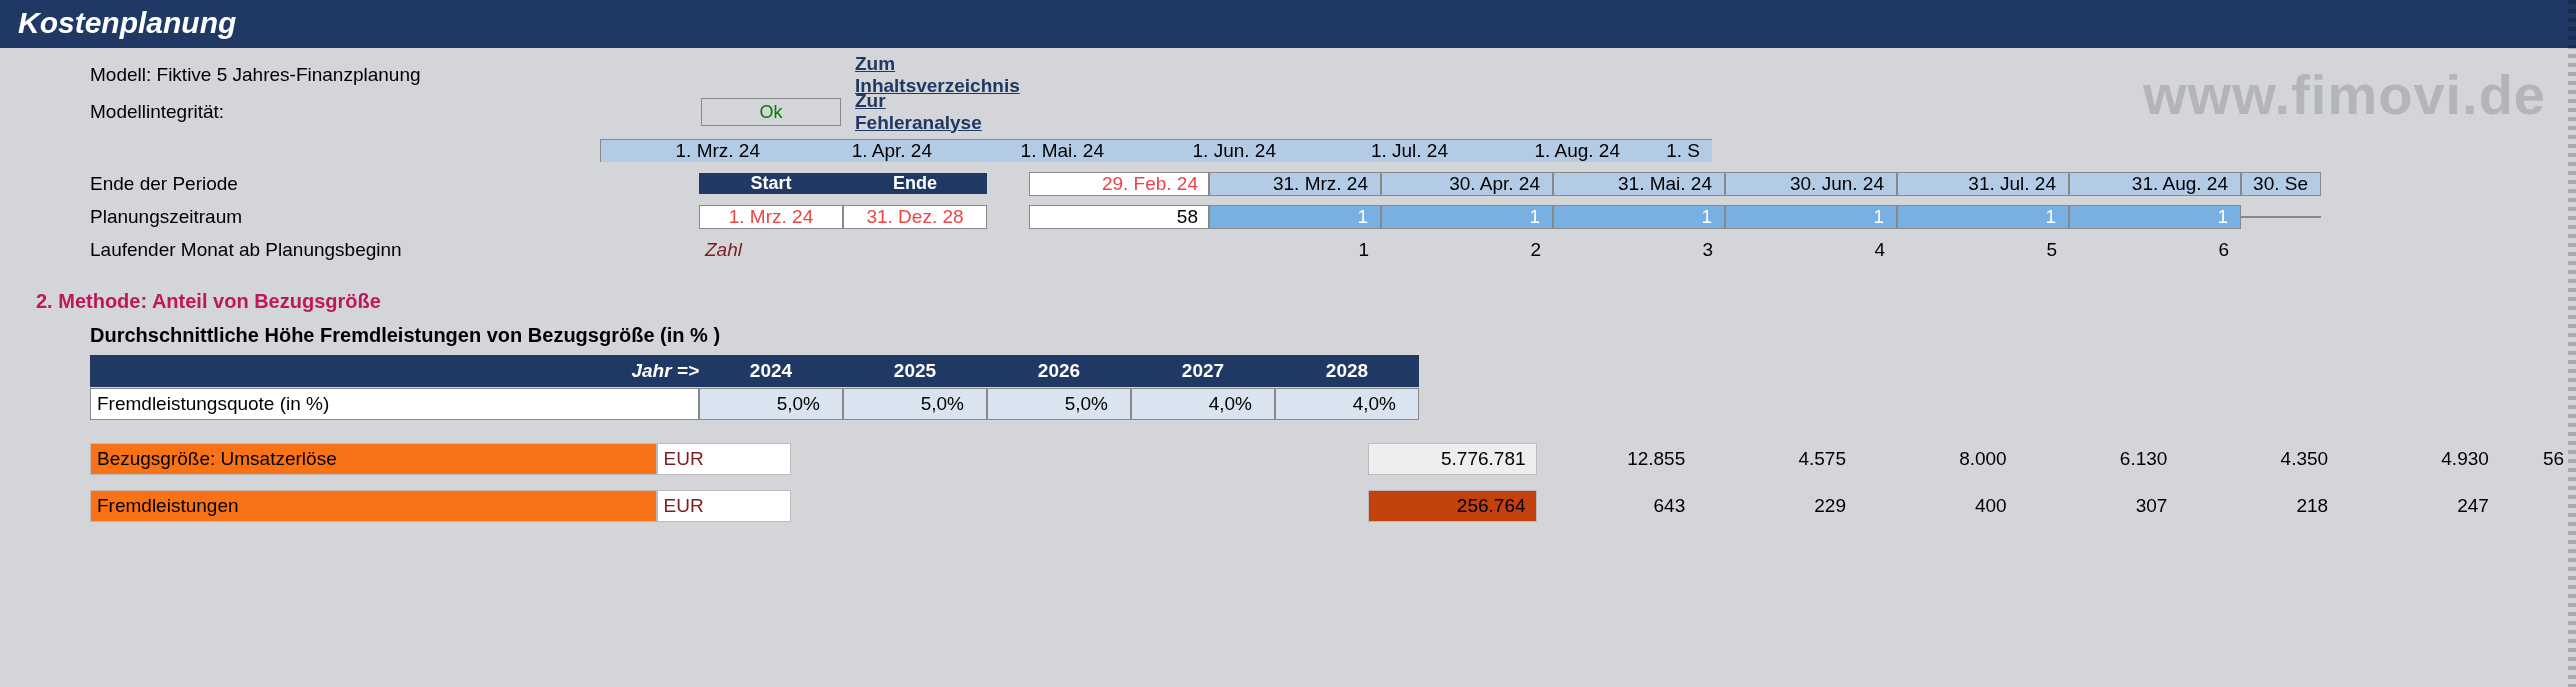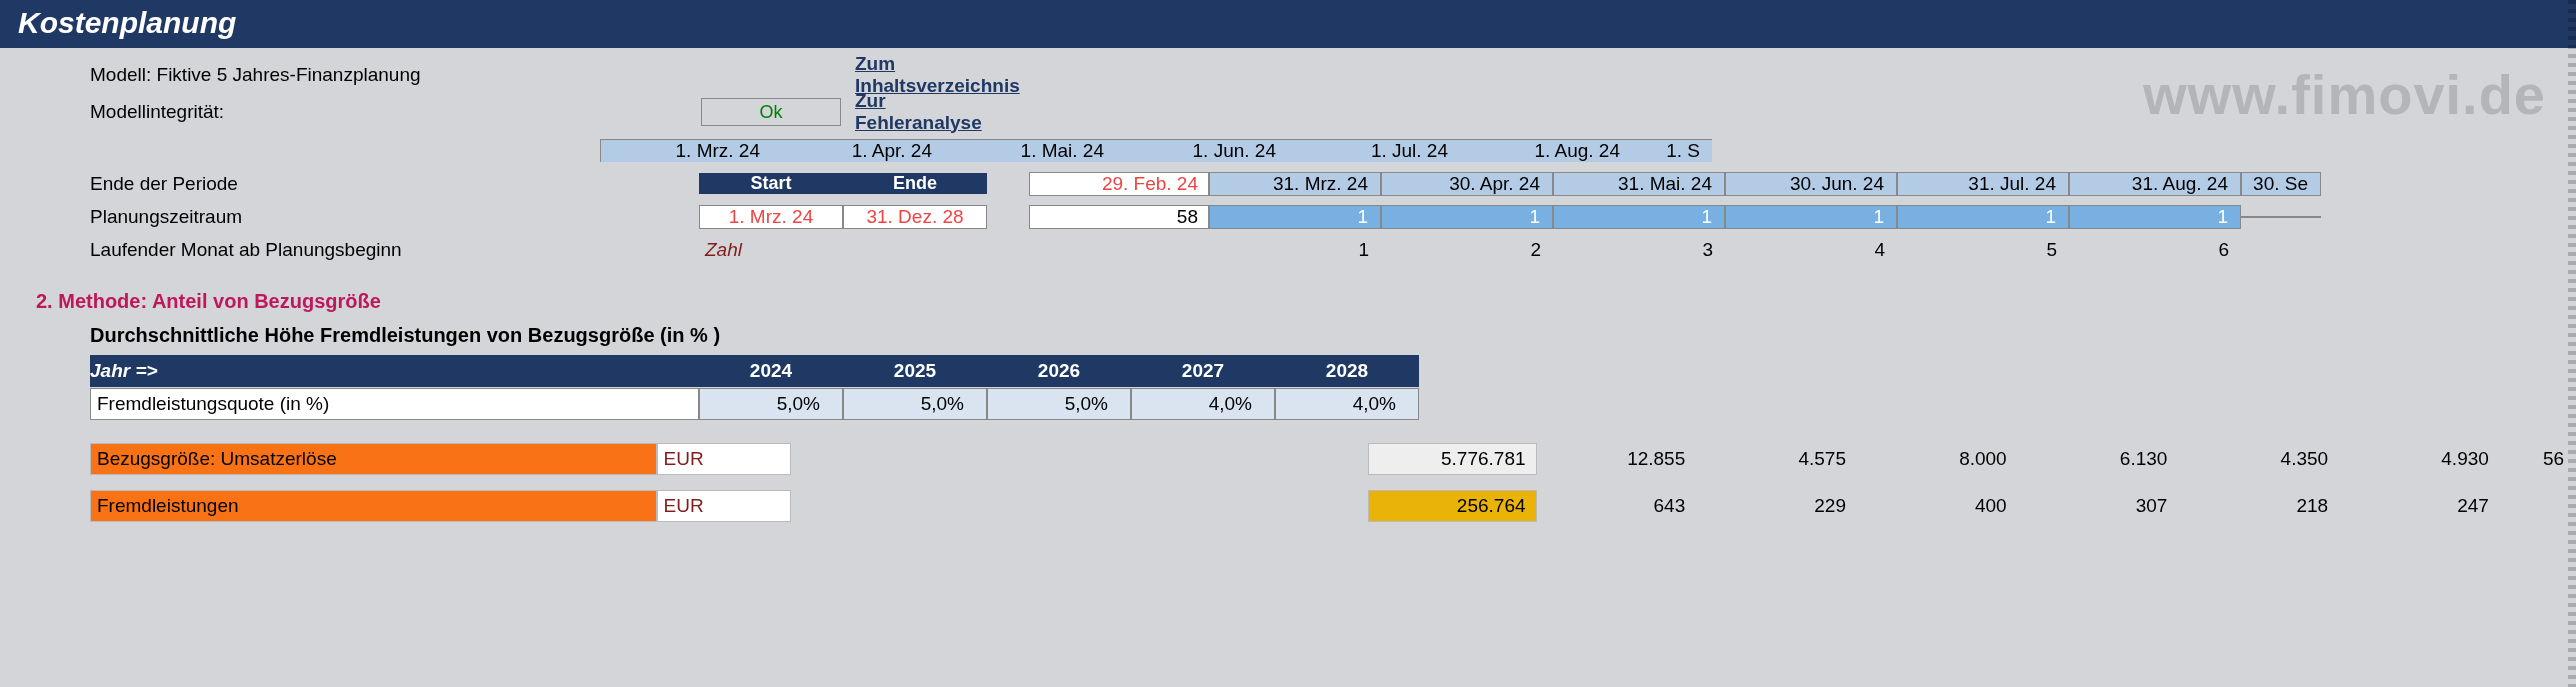--- a/index.html
+++ b/index.html
@@ -181,21 +181,21 @@
     <div class="col-month" style="width:80px"></div>
   </div>
 
   <div class="section-title">2. Methode: Anteil von Bezugsgröße</div>
 
   <div class="row indent sub-title" style="margin-top:6px">
     <div>Durchschnittliche Höhe Fremdleistungen von Bezugsgröße (in % )</div>
   </div>
 
   <div class="row indent year-header-row" style="margin-top:2px">
-    <div class="cell" style="width:609px; text-align:left; font-style:italic">Jahr =&gt;</div>
+    <div class="cell" style="width:609px; text-align:right; font-style:italic">Jahr =&gt;</div>
     <div class="cell" style="width:144px">2024</div>
     <div class="cell" style="width:144px">2025</div>
     <div class="cell" style="width:144px">2026</div>
     <div class="cell" style="width:144px">2027</div>
     <div class="cell" style="width:144px">2028</div>
   </div>
 
   <div class="row indent quote-row">
     <div class="cell-label" style="width:609px">Fremdleistungsquote (in %)</div>
     <div class="cell-input" style="width:144px">5,0%</div>
@@ -224,21 +224,21 @@
   </div>
 
   <div class="row indent white-row" style="margin-top:14px">
     <div class="cell" style="width:609px; padding-left:6px">Fremdleistungen</div>
     <div class="cell gray-text" style="width:144px; background:#fff; text-align:left; padding-left:6px; font-style:normal">EUR</div>
     <div style="width:144px"></div>
       <div style="width:144px"></div>
       <div style="width:144px"></div>
       <div style="width:144px"></div>
     <div style="flex:0 0 42px"></div>
-    <div class="col-total cell" style="background:#eab308">256.764</div>
+    <div class="col-total cell" style="background:#c2410c">256.764</div>
     <div class="col-month">643</div>
     <div class="col-month">229</div>
     <div class="col-month">400</div>
     <div class="col-month">307</div>
     <div class="col-month">218</div>
     <div class="col-month">247</div>
     <div class="col-month" style="width:80px"></div>
   </div>
 
 </div>

